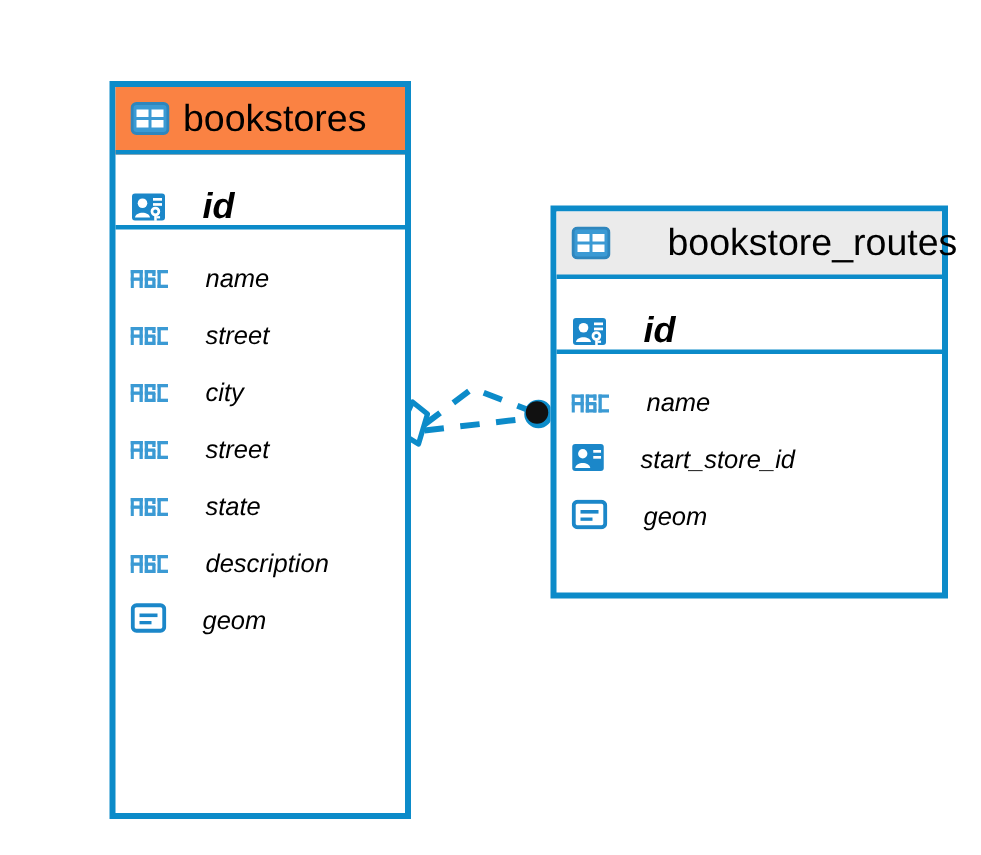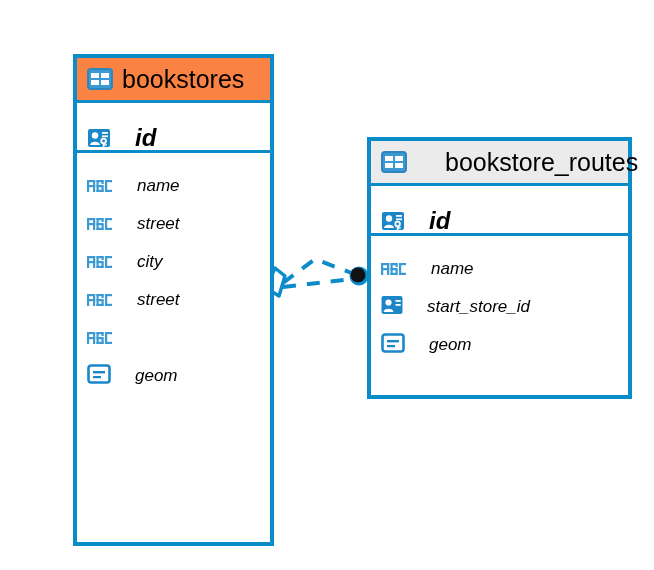--- a/index.html
+++ b/index.html
@@ -219,42 +219,65 @@
                 <rect x="14.5" y="8" width="2.2" height="6"></rect>
               <rect x="18" y="2" width="2.2" height="12"></rect>
                 <rect x="18" y="2" width="7" height="2.2"></rect>
               <rect x="18" y="11.8" width="7" height="2.2"></rect>
             </g>
           </svg>
         </span>
         <span class="field-label">street</span>
       </div>
 
-
-
-      <div class="field">
-        <span class="icon icon-abc">
-          <svg viewBox="0 0 26 16" width="26" height="16" xmlns="http://www.w3.org/2000/svg">
-            <g fill="#3b9ad4">
-              <rect x="0" y="2" width="2.2" height="12"></rect>
-                <rect x="6" y="2" width="2.2" height="12"></rect>
-              <rect x="0" y="2" width="8.2" height="2.2"></rect>
-                <rect x="0" y="7" width="8.2" height="2.2"></rect>
-              <rect x="9.5" y="2" width="2.2" height="12"></rect>
-                <rect x="9.5" y="2" width="7" height="2.2"></rect>
-              <rect x="9.5" y="7" width="7" height="2.2"></rect>
-                <rect x="9.5" y="11.8" width="7" height="2.2"></rect>
-              <rect x="14.5" y="2" width="2.2" height="4"></rect>
-                <rect x="14.5" y="8" width="2.2" height="6"></rect>
-              <rect x="18" y="2" width="2.2" height="12"></rect>
-                <rect x="18" y="2" width="7" height="2.2"></rect>
-              <rect x="18" y="11.8" width="7" height="2.2"></rect>
-            </g>
-          </svg>
-        </span>
+      <div class="field">
+        <span class="icon icon-abc">
+          <svg viewBox="0 0 26 16" width="26" height="16" xmlns="http://www.w3.org/2000/svg">
+            <g fill="#3b9ad4">
+              <rect x="0" y="2" width="2.2" height="12"></rect>
+                <rect x="6" y="2" width="2.2" height="12"></rect>
+              <rect x="0" y="2" width="8.2" height="2.2"></rect>
+                <rect x="0" y="7" width="8.2" height="2.2"></rect>
+              <rect x="9.5" y="2" width="2.2" height="12"></rect>
+                <rect x="9.5" y="2" width="7" height="2.2"></rect>
+              <rect x="9.5" y="7" width="7" height="2.2"></rect>
+                <rect x="9.5" y="11.8" width="7" height="2.2"></rect>
+              <rect x="14.5" y="2" width="2.2" height="4"></rect>
+                <rect x="14.5" y="8" width="2.2" height="6"></rect>
+              <rect x="18" y="2" width="2.2" height="12"></rect>
+                <rect x="18" y="2" width="7" height="2.2"></rect>
+              <rect x="18" y="11.8" width="7" height="2.2"></rect>
+            </g>
+          </svg>
+        </span>
+        <span class="field-label">state</span>
+      </div>
+
+
+      <div class="field">
+        <span class="icon icon-abc">
+          <svg viewBox="0 0 26 16" width="26" height="16" xmlns="http://www.w3.org/2000/svg">
+            <g fill="#3b9ad4">
+              <rect x="0" y="2" width="2.2" height="12"></rect>
+                <rect x="6" y="2" width="2.2" height="12"></rect>
+              <rect x="0" y="2" width="8.2" height="2.2"></rect>
+                <rect x="0" y="7" width="8.2" height="2.2"></rect>
+              <rect x="9.5" y="2" width="2.2" height="12"></rect>
+                <rect x="9.5" y="2" width="7" height="2.2"></rect>
+              <rect x="9.5" y="7" width="7" height="2.2"></rect>
+                <rect x="9.5" y="11.8" width="7" height="2.2"></rect>
+              <rect x="14.5" y="2" width="2.2" height="4"></rect>
+                <rect x="14.5" y="8" width="2.2" height="6"></rect>
+              <rect x="18" y="2" width="2.2" height="12"></rect>
+                <rect x="18" y="2" width="7" height="2.2"></rect>
+              <rect x="18" y="11.8" width="7" height="2.2"></rect>
+            </g>
+          </svg>
+        </span>
+        <span class="field-label">description</span>
       </div>
 
       <div class="field">
         <span class="icon icon-geom">
           <svg viewBox="0 0 24 20" width="24" height="20" xmlns="http://www.w3.org/2000/svg">
             <rect x="1.5" y="1.5" width="21" height="17" rx="2.5" fill="#ffffff" stroke="#1b87c9" stroke-width="2.6"></rect>
             <rect x="6" y="7" width="12" height="2.4" fill="#1b87c9"></rect>
             <rect x="6" y="12" width="8" height="2.2" fill="#1b87c9"></rect>
           </svg>
         </span>

